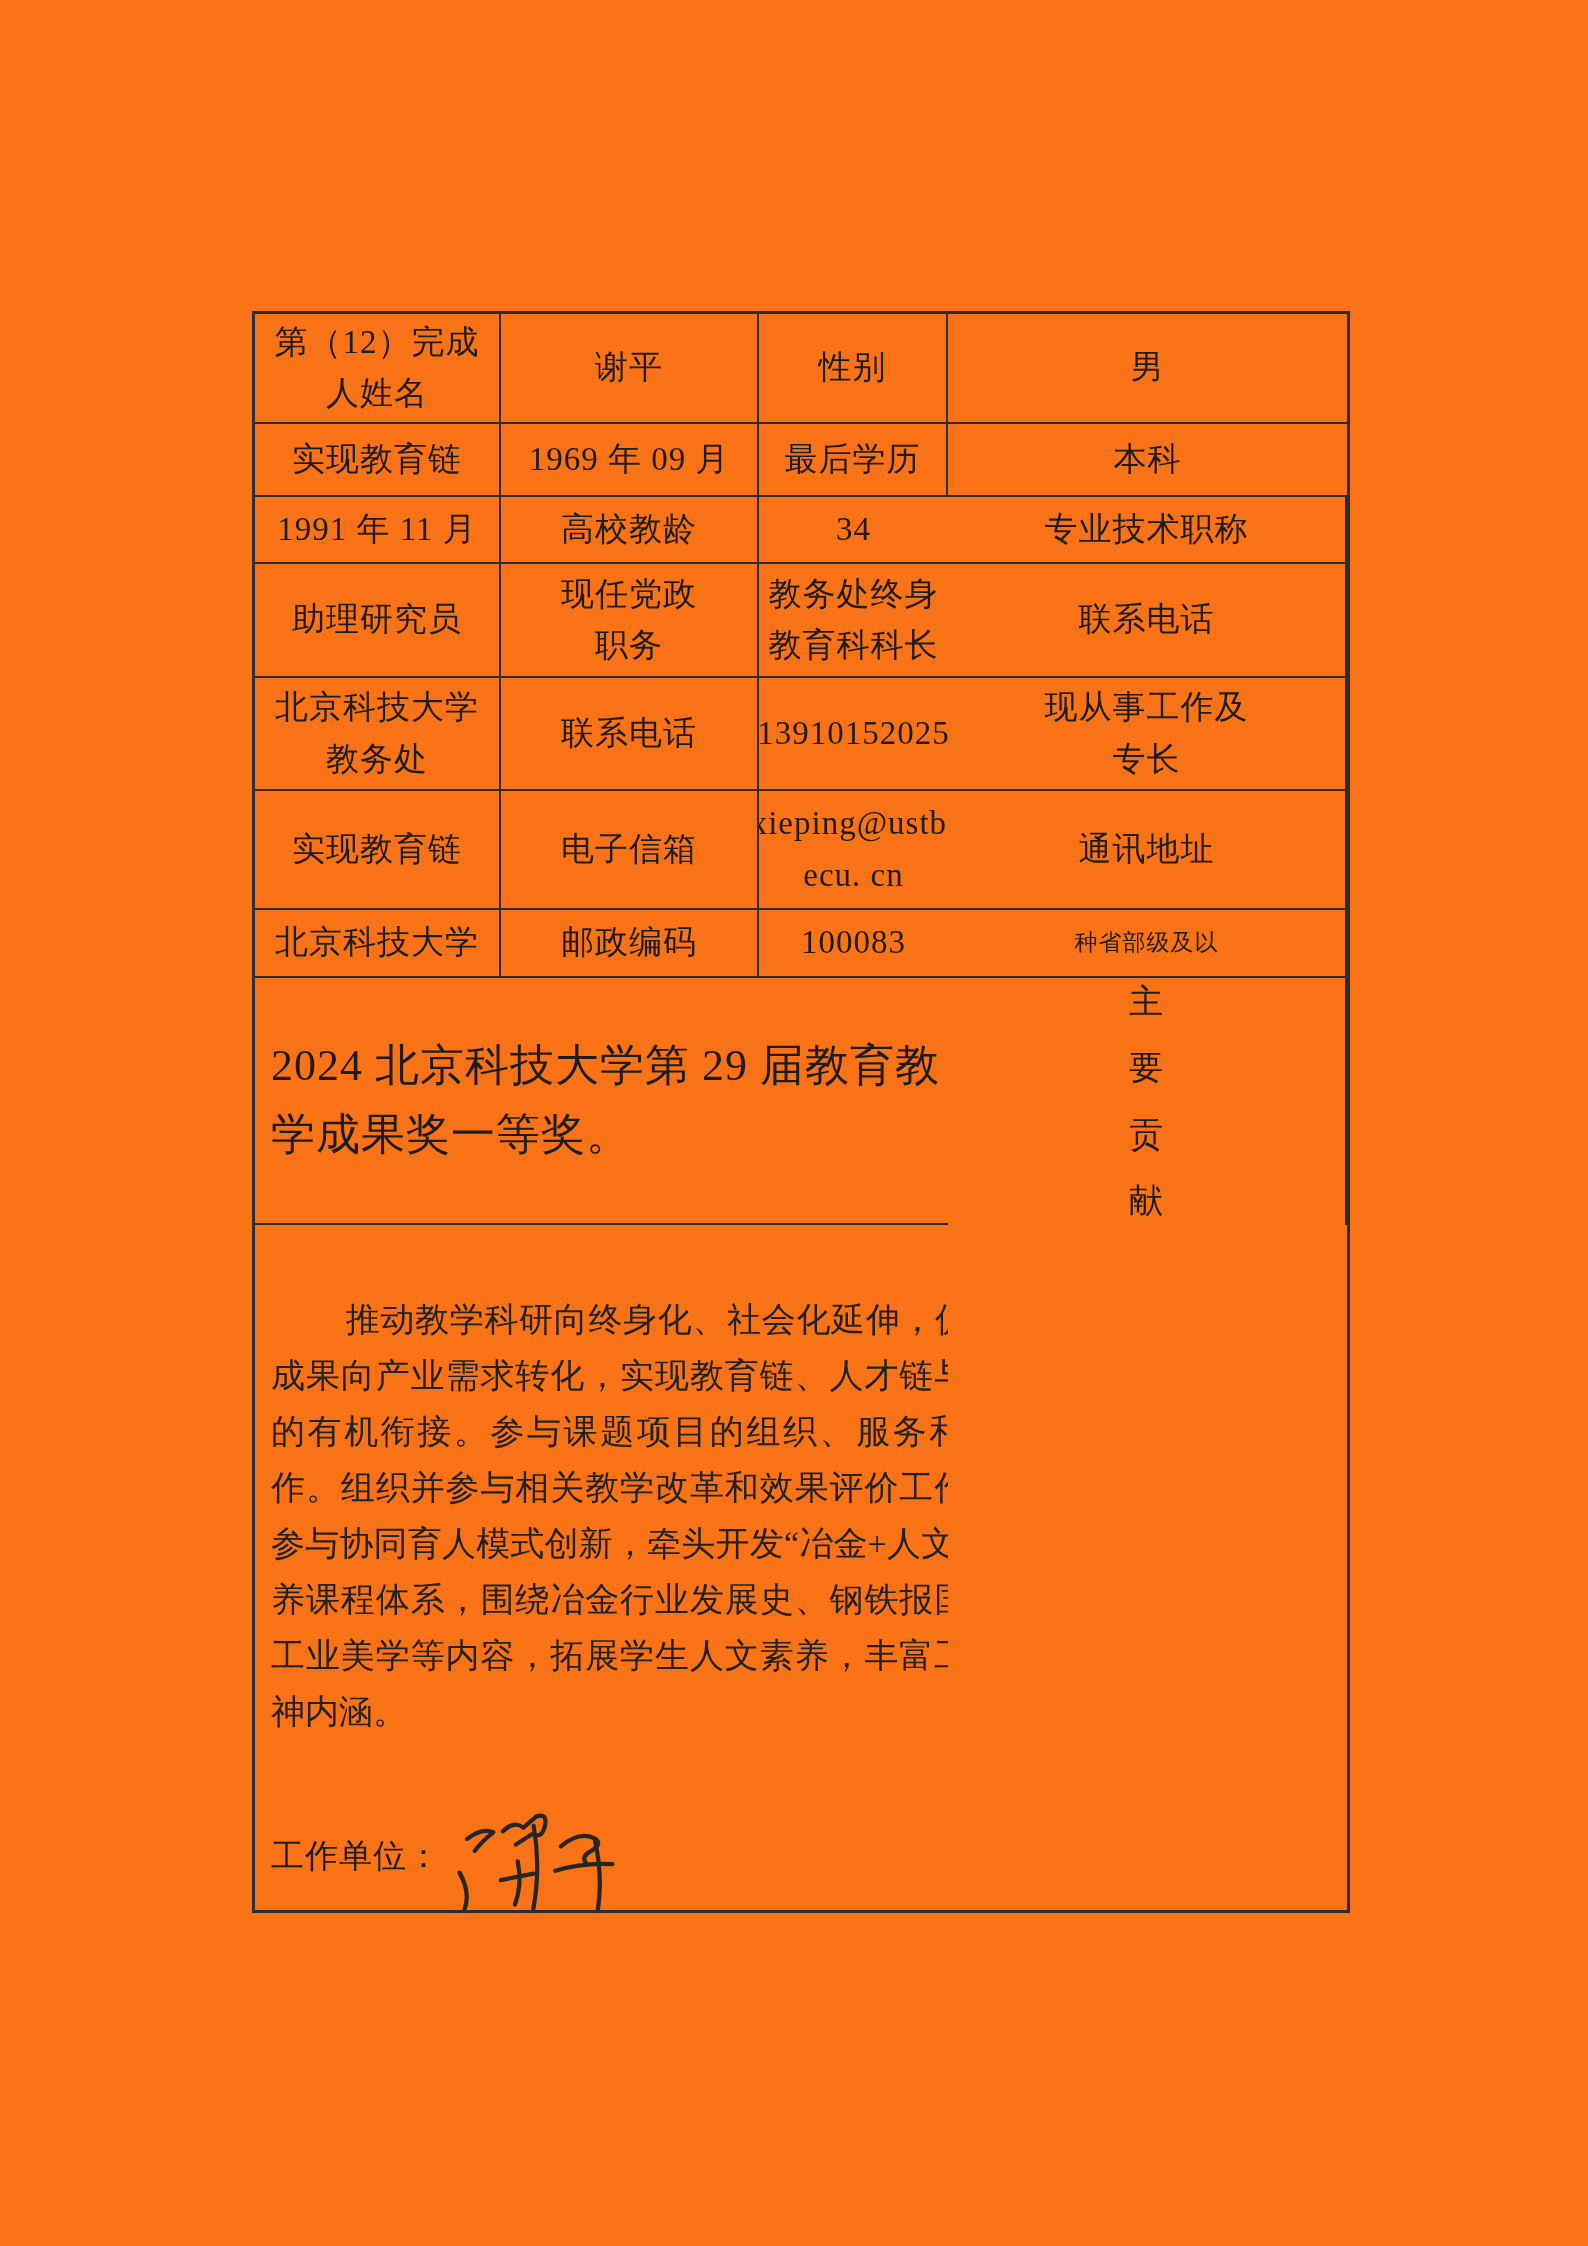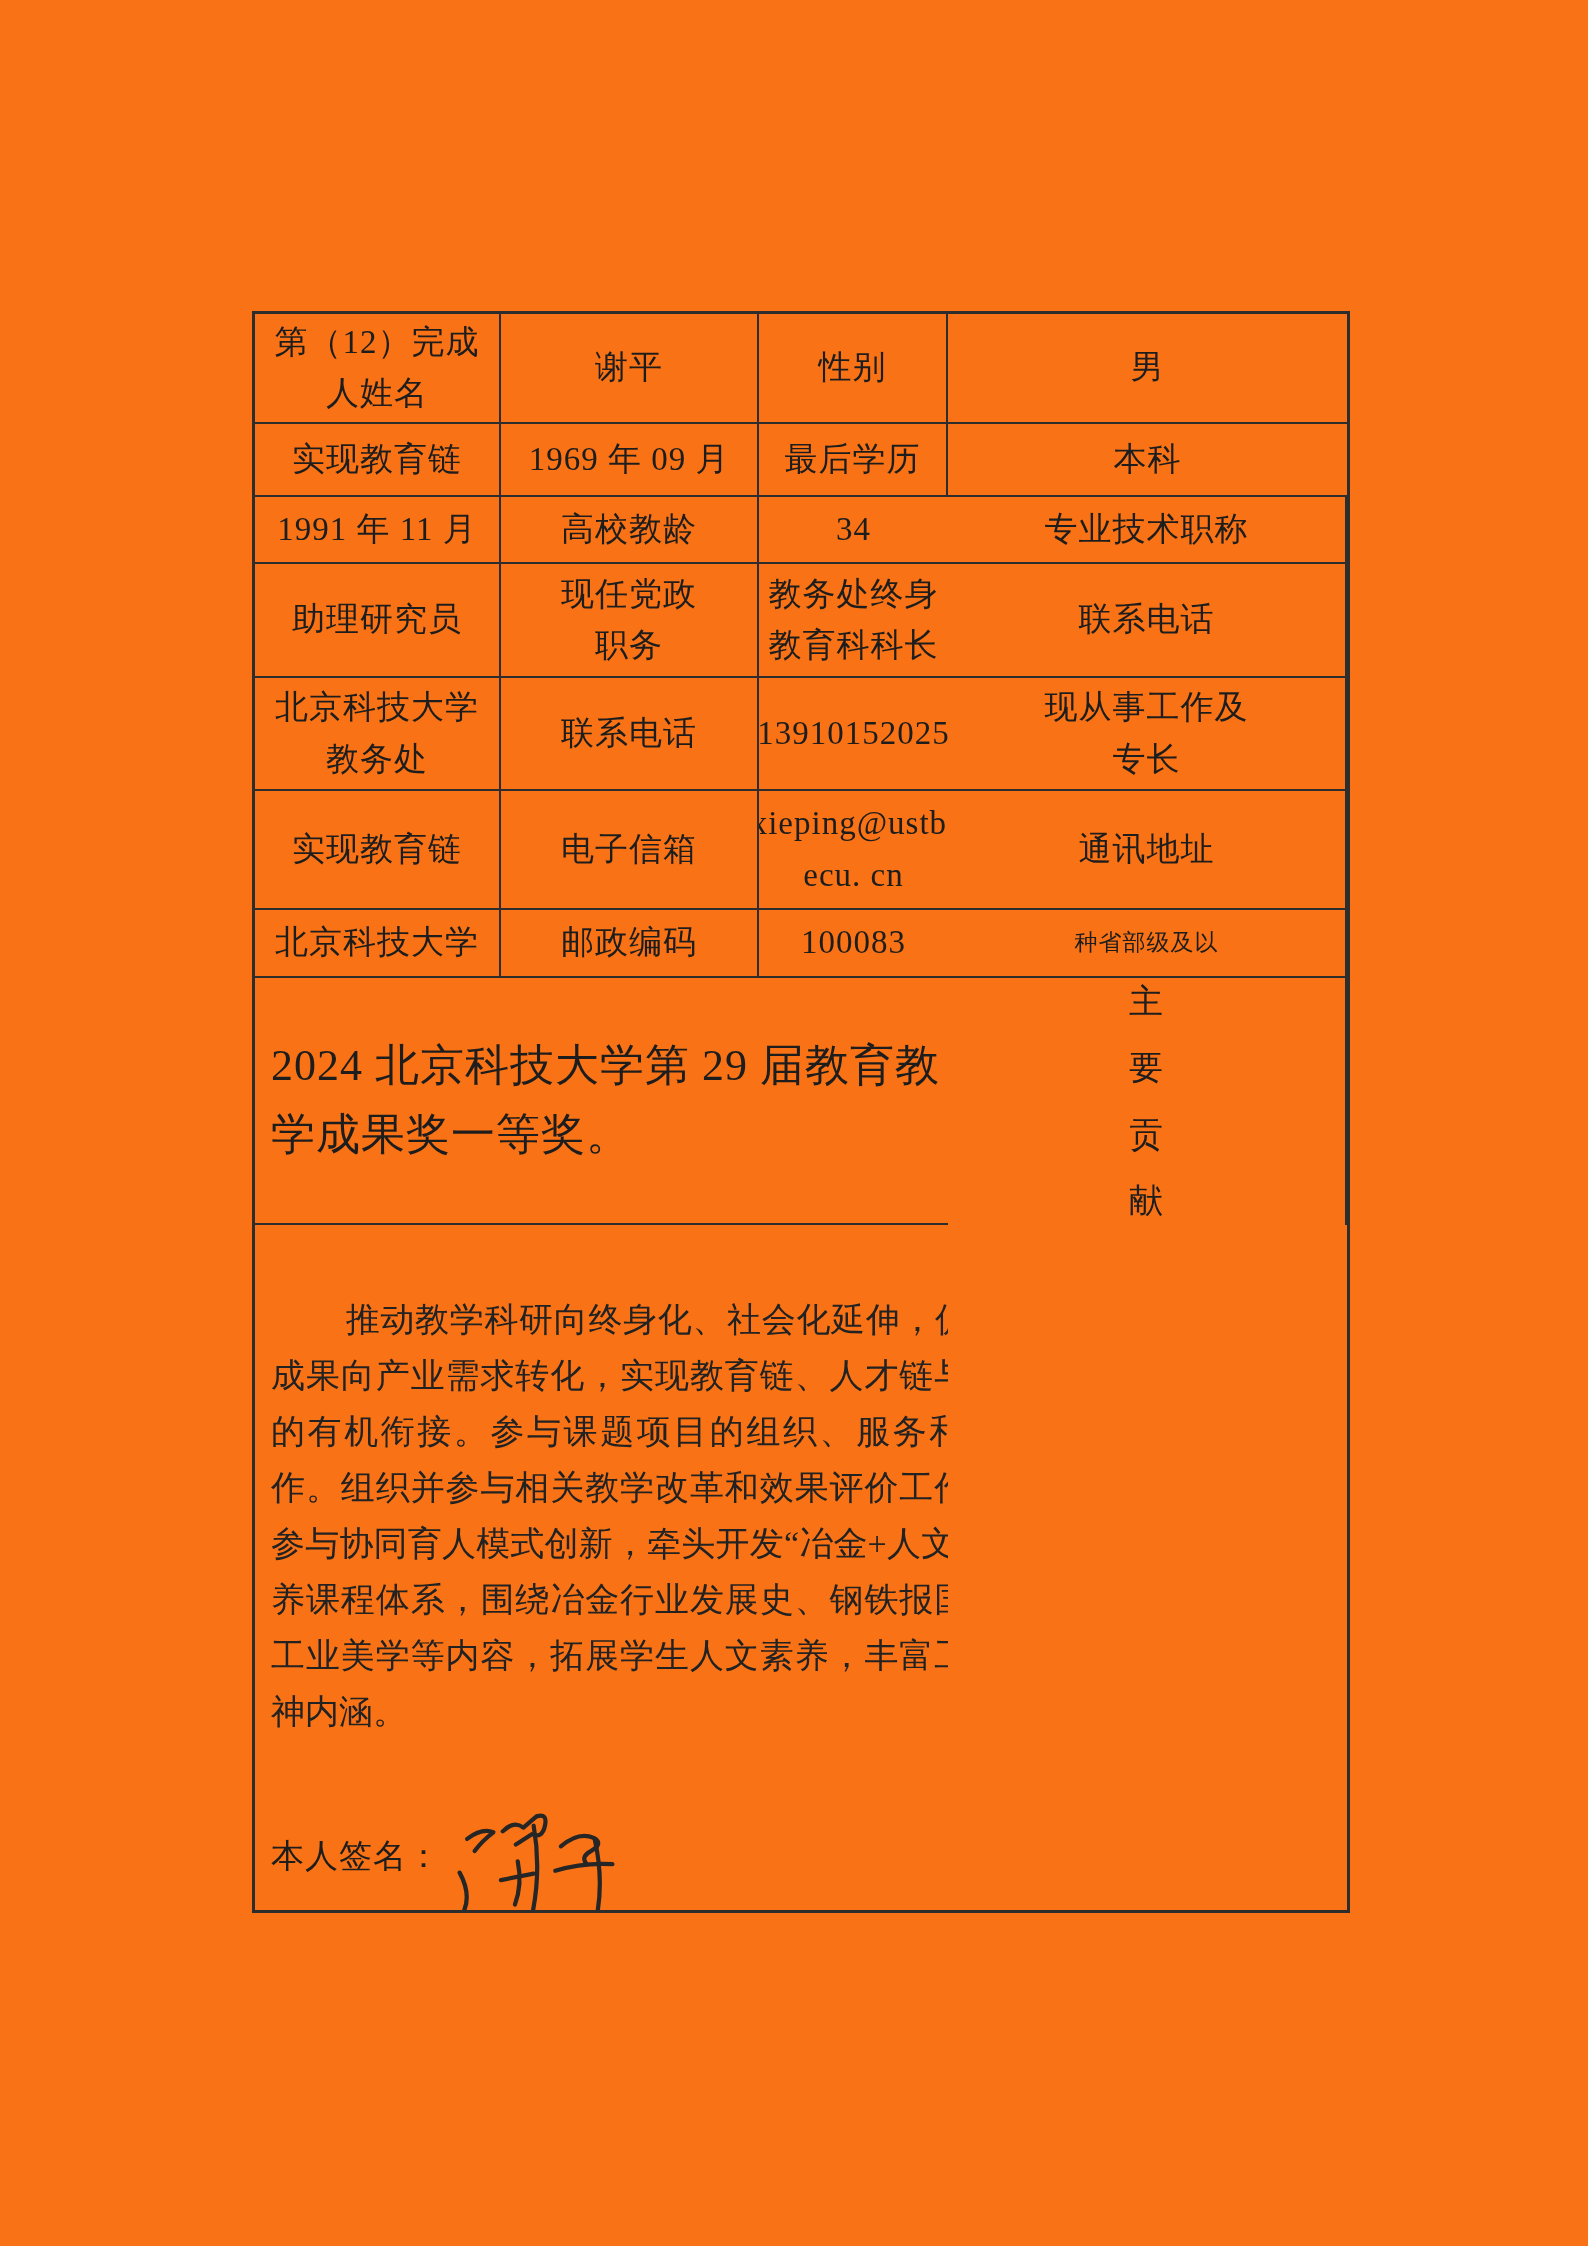--- a/index.html
+++ b/index.html
@@ -135,21 +135,21 @@
 上奖励</div>
     <div class="cell bB span3 award-value">2024 北京科技大学第 29 届教育教学成果奖一等奖。</div>
 
     <div class="cell bR vertical-label">主
 要
 贡
 献</div>
     <div class="cell span3 contrib-cell">
       <div class="contrib-par">推动教学科研向终身化、社会化延伸，促进科研成果向产业需求转化，实现教育链、人才链与产业链的有机衔接。参与课题项目的组织、服务和管理工作。组织并参与相关教学改革和效果评价工作。深度参与协同育人模式创新，牵头开发“冶金+人文”复合素养课程体系，围绕冶金行业发展史、钢铁报国精神、工业美学等内容，拓展学生人文素养，丰富工程师精神内涵。</div>
       <div class="sig-row">
-        <span class="sig-label">本人签名：</span>
+        <span class="sig-label">工作单位：</span>
         <svg class="signature-svg" role="img" viewBox="0 0 200 160" fill="none" stroke="#262626" stroke-width="4.5" stroke-linecap="round" stroke-linejoin="round" aria-label="谢平">
 
           <path d="M26,34 Q42,22 54,27 Q42,36 34,47"></path>
           <path d="M18,70 Q30,92 23,110 Q18,124 40,116 Q54,109 60,118"></path>
 
           <path d="M64,26 Q76,14 86,22 L100,10 Q112,6 109,20 Q106,34 95,29 L78,40"></path>
           <path d="M97,20 Q105,66 96,112 Q91,138 107,148 L101,132"></path>
 
           <path d="M62,78 L97,71"></path>
           <path d="M80,58 Q85,82 77,104"></path>

